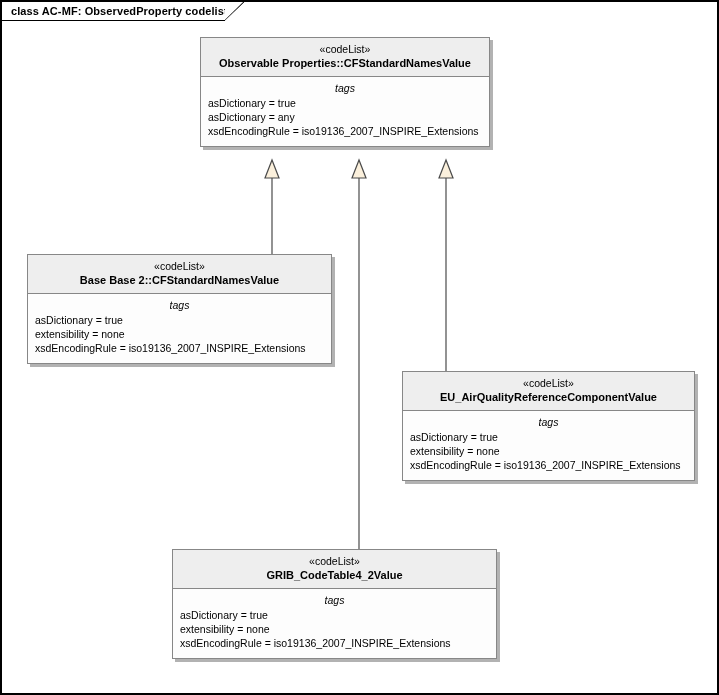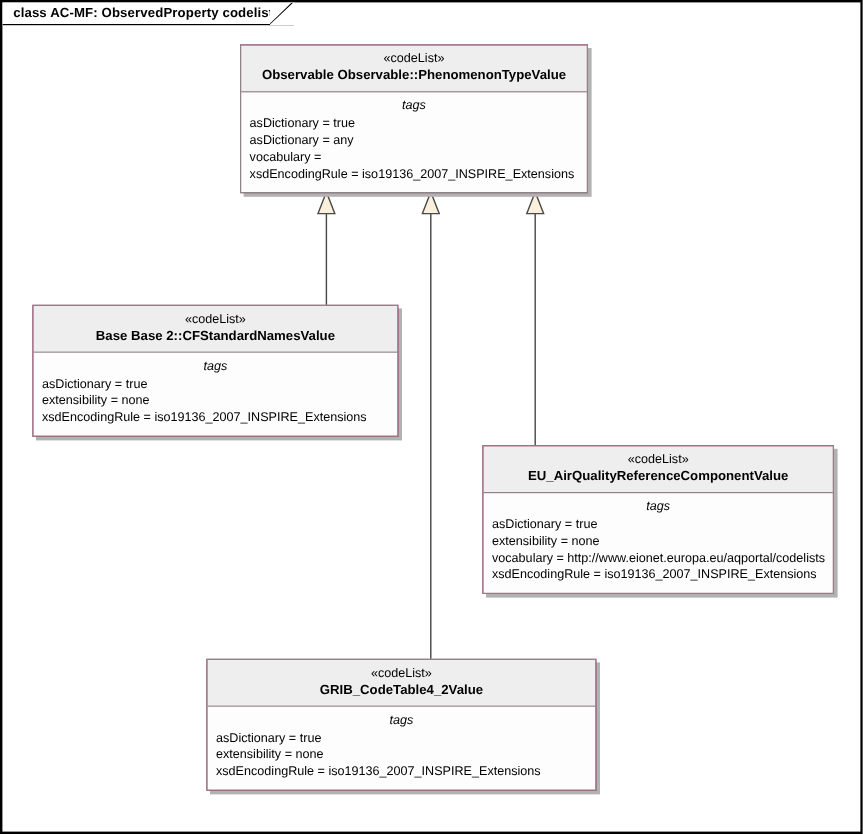--- a/index.html
+++ b/index.html
@@ -139,27 +139,26 @@
 
     <g>
       <line x1="444" y1="369" x2="444" y2="175" stroke="#4a4a4a" stroke-width="1.2"></line>
       <polygon points="444,158 437,176 451,176" fill="#fbf0dc" stroke="#4a4a4a" stroke-width="1.2"></polygon>
     </g>
   </svg>
 
   <div class="uml-class" style="left:198px; top:35px; width:290px;">
     <div class="class-header">
       <span class="stereotype">«codeList»</span>
-      <span class="class-name">Observable Observable::PhenomenonTypeValue</span>
+      <span class="class-name">Observable Properties::CFStandardNamesValue</span>
     </div>
     <div class="class-body">
       <div class="tags-title">tags</div>
       <div class="tag-line">asDictionary = true</div>
       <div class="tag-line">asDictionary = any</div>
-      <div class="tag-line">vocabulary =</div>
       <div class="tag-line">xsdEncodingRule = iso19136_2007_INSPIRE_Extensions</div>
     </div>
   </div>
 
   <div class="uml-class" style="left:25px; top:252px; width:305px;">
     <div class="class-header">
       <span class="stereotype">«codeList»</span>
       <span class="class-name">Base Base 2::CFStandardNamesValue</span>
     </div>
     <div class="class-body">
@@ -172,21 +171,20 @@
 
   <div class="uml-class" style="left:400px; top:369px; width:293px;">
     <div class="class-header">
       <span class="stereotype">«codeList»</span>
       <span class="class-name">EU_AirQualityReferenceComponentValue</span>
     </div>
     <div class="class-body">
       <div class="tags-title">tags</div>
       <div class="tag-line">asDictionary = true</div>
       <div class="tag-line">extensibility = none</div>
-      <div class="tag-line">vocabulary = http://www.eionet.europa.eu/aqportal/codelists</div>
       <div class="tag-line">xsdEncodingRule = iso19136_2007_INSPIRE_Extensions</div>
     </div>
   </div>
 
   <div class="uml-class" style="left:170px; top:547px; width:325px;">
     <div class="class-header">
       <span class="stereotype">«codeList»</span>
       <span class="class-name">GRIB_CodeTable4_2Value</span>
     </div>
     <div class="class-body">

